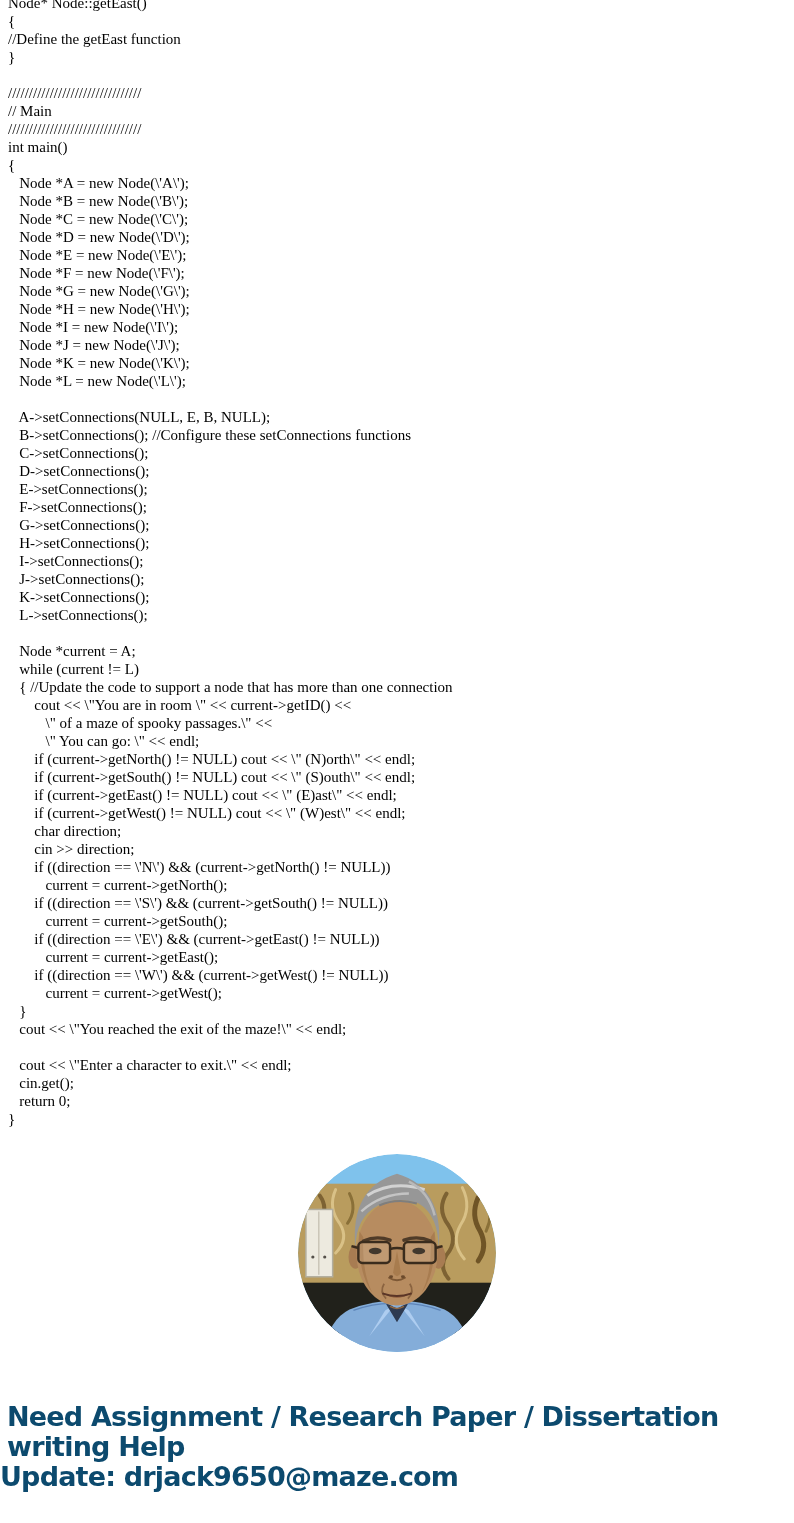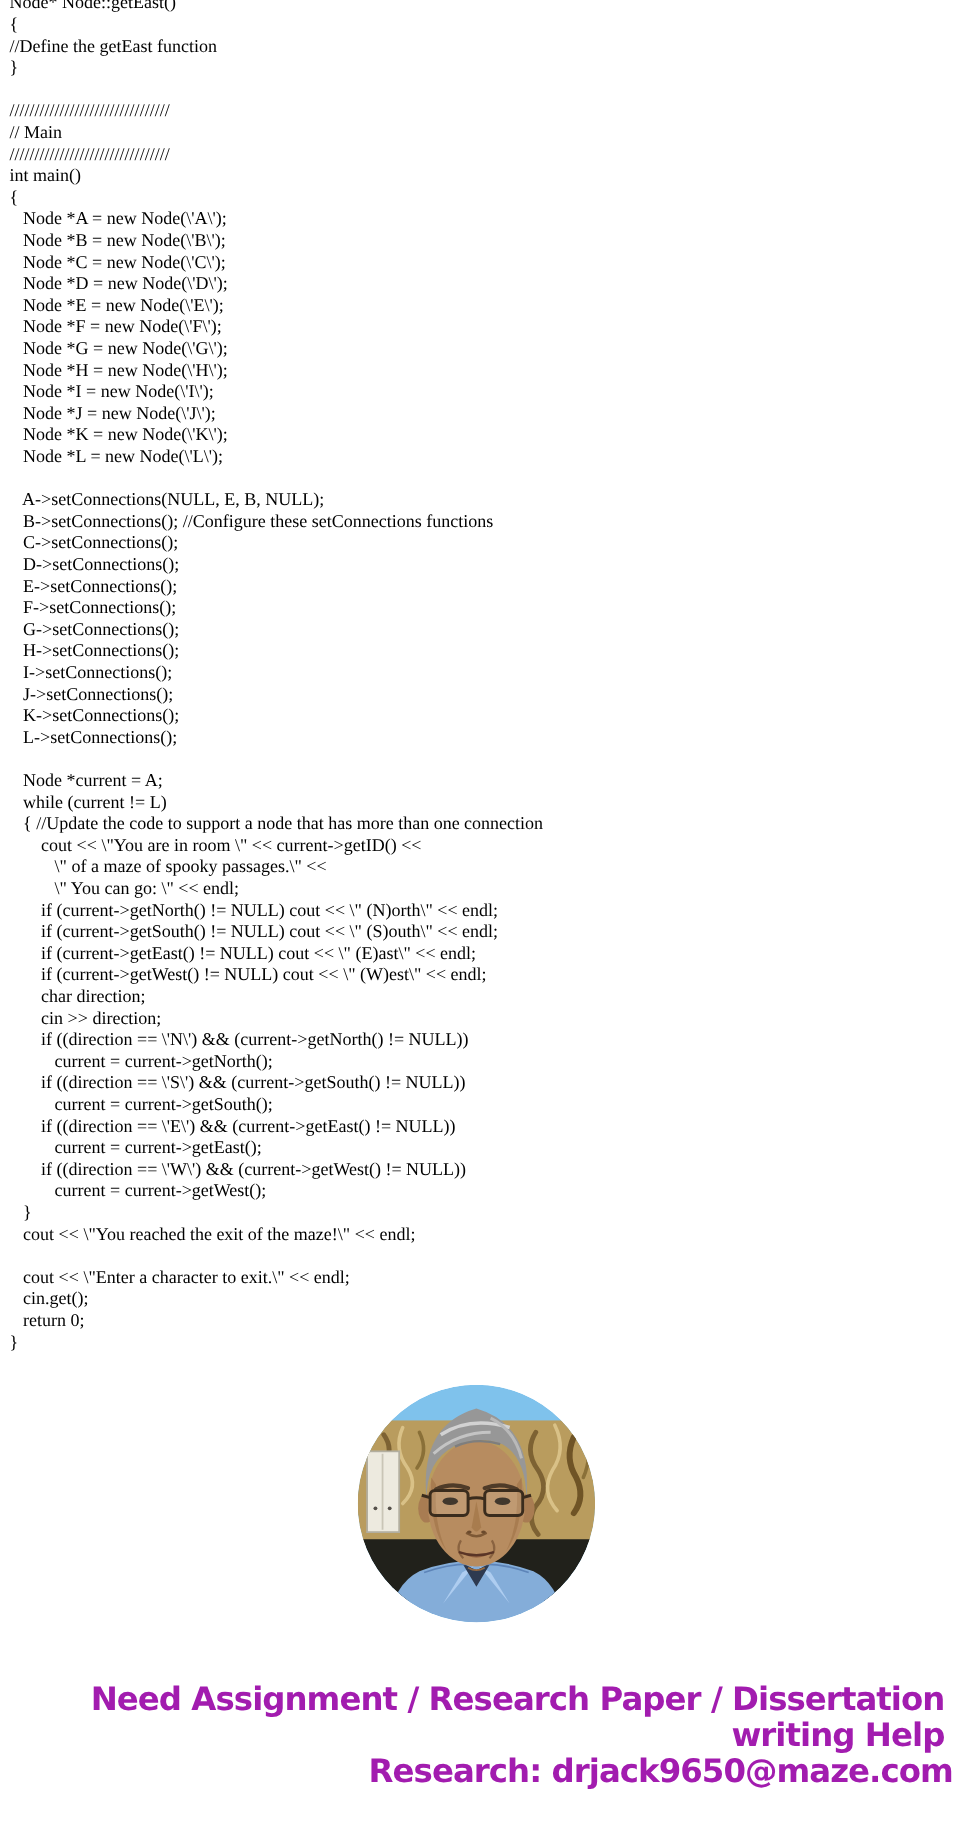--- a/index.html
+++ b/index.html
@@ -28,22 +28,22 @@
     height: 198px;
     border-radius: 50%;
     overflow: hidden;
   }
   .avatar svg { display: block; width: 100%; height: 100%; }
   .footer {
     position: absolute;
     top: 1402px;
     left: 0;
     width: 794px;
-    text-align: right;
-    color: #a21caf;
+    text-align: left;
+    color: #0c4a6e;
   }
   .footer-line {
     font-family: "DejaVu Sans", "Liberation Sans", sans-serif;
     font-weight: bold;
     font-size: 27px;
     line-height: 30px;
     letter-spacing: -0.8px;
   }
   .footer-line.heading { max-width: 780px; margin: 0 auto; }
 </style>
@@ -189,16 +189,16 @@
           <path d="M87,141 Q100,146 113,141 Q100,150 87,141 Z" fill="#9b6a47"></path>
           <path d="M86,141 Q100,146 114,141" stroke="#5a3526" stroke-width="2" fill="none" stroke-linecap="round"></path>
           <path d="M93,154 Q100,158 107,154" stroke="#96693f" stroke-width="1.5" fill="none"></path>
         </g>
       </g>
     </svg>
   </div>
 
   <div class="footer">
     <div class="footer-line heading">Need Assignment / Research Paper / Dissertation writing Help</div>
-    <div class="footer-line contact"><span>Research:</span> <span>drjack9650@maze.com</span></div>
+    <div class="footer-line contact"><span>Update:</span> <span>drjack9650@maze.com</span></div>
   </div>
 
 </div>
 
 </body></html>

